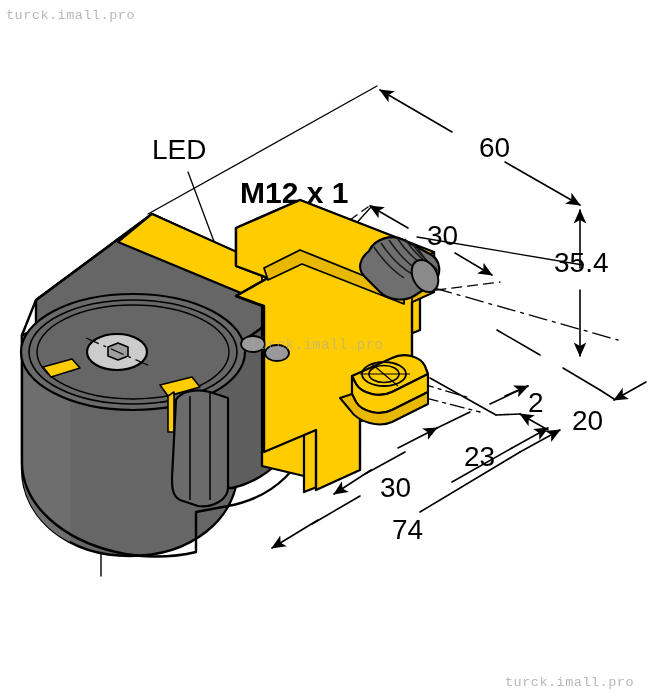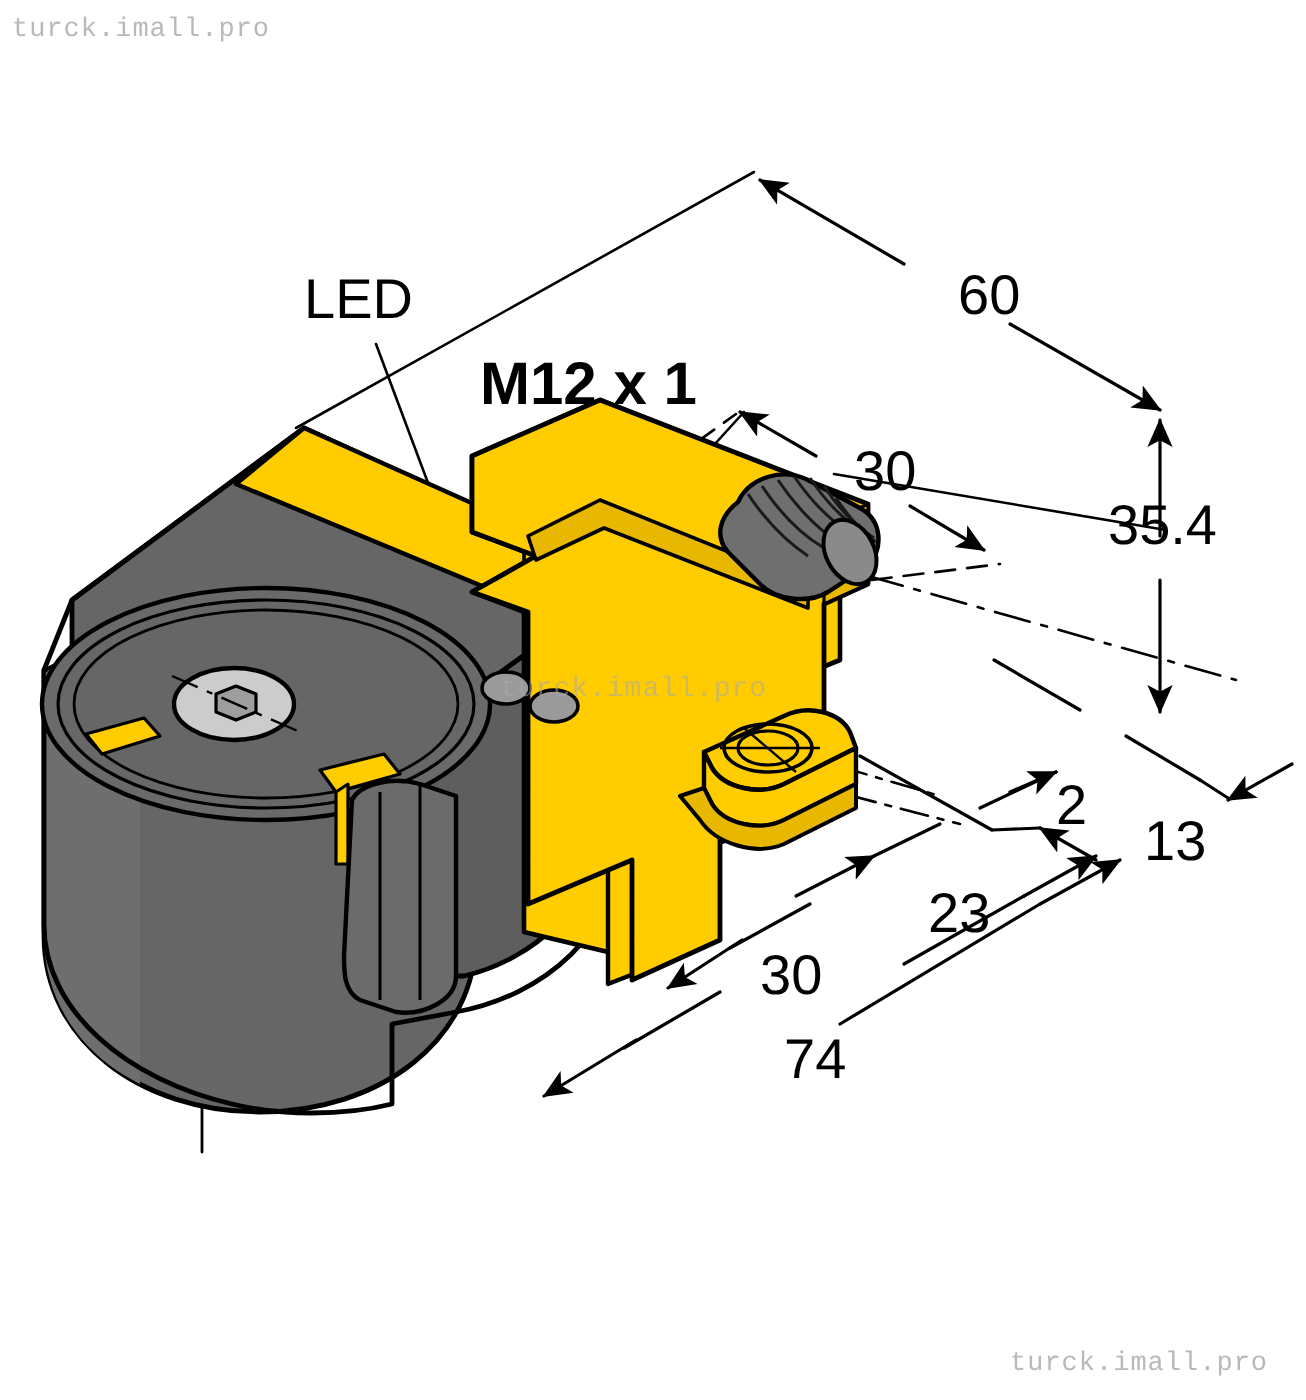--- a/index.html
+++ b/index.html
@@ -296,21 +296,21 @@
   <div class="dimtxt" style="left:152px; top:136px; font-size:28px;">LED</div>
 
   <div class="dimtxt" style="left:240px; top:178px; font-size:30px;font-weight:bold;">M12 x 1</div>
 
   <div class="dimtxt" style="left:455px; top:134px;margin-left:24px;">60</div>
 
   <div class="dimtxt" style="left:427px; top:222px;">30</div>
 
   <div class="dimtxt" style="left:554px; top:249px;">35.4</div>
 
-  <div class="dimtxt" style="left:572px; top:407px;">13</div>
+  <div class="dimtxt" style="left:572px; top:407px;">20</div>
 
   <div class="dimtxt" style="left:528px; top:389px;">2</div>
 
   <div class="dimtxt" style="left:440px; top:443px;margin-left:24px;">23</div>
 
   <div class="dimtxt" style="left:380px; top:474px;">30</div>
 
   <div class="dimtxt" style="left:381px; top:516px;margin-left:11px;">74</div>
 
 

